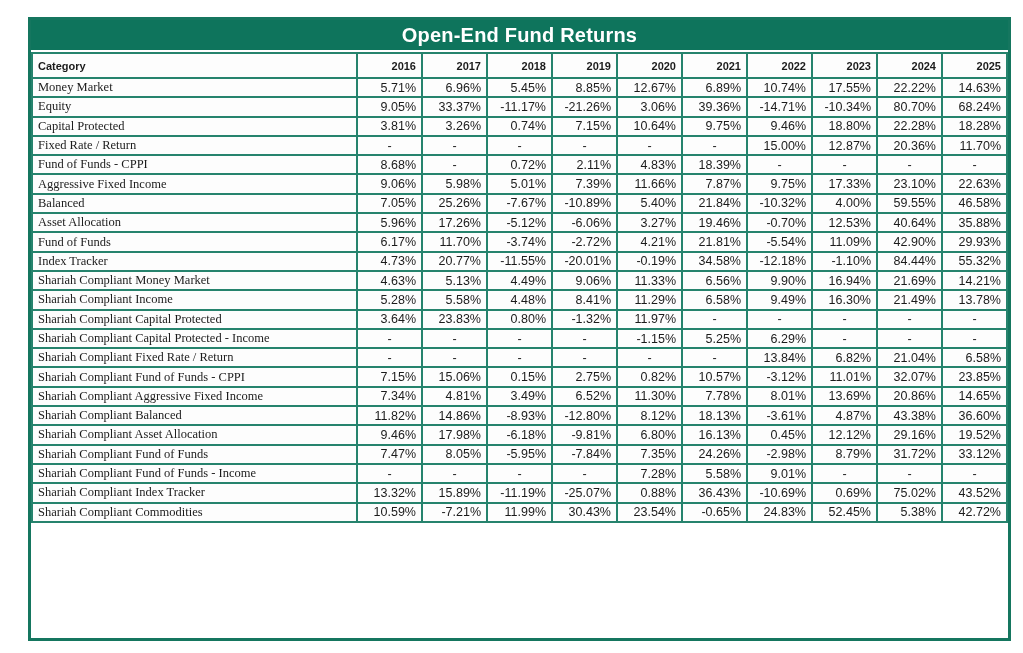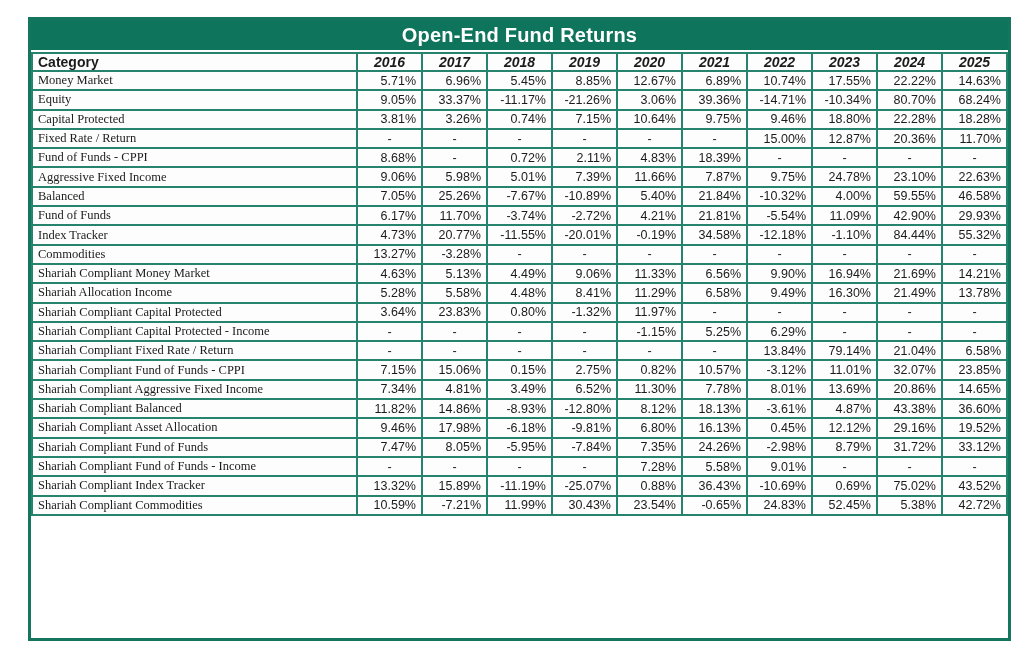--- a/index.html
+++ b/index.html
@@ -36,23 +36,23 @@
   th, td {
     border: 2px solid #26836D;
     color: #1b1b1b;
     font-size: 12.5px;
     height: 19.3px;
     padding: 0 5px;
     overflow: hidden;
     white-space: nowrap;
     background: #fdfdfd;
   }
-  th { font-weight: bold; height: 15px; font-size: 14px; }
+  th { font-weight: bold; height: 25px; font-size: 11px; }
   th.cat { text-align: left; width: 325px; }
-  th.yr  { text-align: center; font-style: italic; }
+  th.yr  { text-align: right; }
   td.cat { text-align: left; font-family: Liberation Serif, serif; }
   td.num { text-align: right; }
   td.dash { text-align: center; }
 </style>
 </head>
 <body>
 
 <div class="fund-table">
   <div class="title-bar">Open-End Fund Returns</div>
   <div class="gap"></div>
@@ -140,38 +140,51 @@
         </tr>
         <tr>
           <td class="cat">Aggressive Fixed Income</td>
           <td class="num">9.06%</td>
           <td class="num">5.98%</td>
           <td class="num">5.01%</td>
           <td class="num">7.39%</td>
           <td class="num">11.66%</td>
           <td class="num">7.87%</td>
           <td class="num">9.75%</td>
-          <td class="num">24.78%</td>
+          <td class="num">17.33%</td>
           <td class="num">23.10%</td>
           <td class="num">22.63%</td>
         </tr>
         <tr>
           <td class="cat">Balanced</td>
           <td class="num">7.05%</td>
           <td class="num">25.26%</td>
           <td class="num">-7.67%</td>
           <td class="num">-10.89%</td>
           <td class="num">5.40%</td>
           <td class="num">21.84%</td>
           <td class="num">-10.32%</td>
           <td class="num">4.00%</td>
           <td class="num">59.55%</td>
           <td class="num">46.58%</td>
         </tr>
         <tr>
+          <td class="cat">Asset Allocation</td>
+          <td class="num">5.96%</td>
+          <td class="num">17.26%</td>
+          <td class="num">-5.12%</td>
+          <td class="num">-6.06%</td>
+          <td class="num">3.27%</td>
+          <td class="num">19.46%</td>
+          <td class="num">-0.70%</td>
+          <td class="num">12.53%</td>
+          <td class="num">40.64%</td>
+          <td class="num">35.88%</td>
+        </tr>
+        <tr>
           <td class="cat">Fund of Funds</td>
           <td class="num">6.17%</td>
           <td class="num">11.70%</td>
           <td class="num">-3.74%</td>
           <td class="num">-2.72%</td>
           <td class="num">4.21%</td>
           <td class="num">21.81%</td>
           <td class="num">-5.54%</td>
           <td class="num">11.09%</td>
           <td class="num">42.90%</td>
@@ -184,47 +197,34 @@
           <td class="num">-11.55%</td>
           <td class="num">-20.01%</td>
           <td class="num">-0.19%</td>
           <td class="num">34.58%</td>
           <td class="num">-12.18%</td>
           <td class="num">-1.10%</td>
           <td class="num">84.44%</td>
           <td class="num">55.32%</td>
         </tr>
         <tr>
-          <td class="cat">Commodities</td>
-          <td class="num">13.27%</td>
-          <td class="num">-3.28%</td>
-          <td class="dash">-</td>
-          <td class="dash">-</td>
-          <td class="dash">-</td>
-          <td class="dash">-</td>
-          <td class="dash">-</td>
-          <td class="dash">-</td>
-          <td class="dash">-</td>
-          <td class="dash">-</td>
-        </tr>
-        <tr>
           <td class="cat">Shariah Compliant Money Market</td>
           <td class="num">4.63%</td>
           <td class="num">5.13%</td>
           <td class="num">4.49%</td>
           <td class="num">9.06%</td>
           <td class="num">11.33%</td>
           <td class="num">6.56%</td>
           <td class="num">9.90%</td>
           <td class="num">16.94%</td>
           <td class="num">21.69%</td>
           <td class="num">14.21%</td>
         </tr>
         <tr>
-          <td class="cat">Shariah Allocation Income</td>
+          <td class="cat">Shariah Compliant Income</td>
           <td class="num">5.28%</td>
           <td class="num">5.58%</td>
           <td class="num">4.48%</td>
           <td class="num">8.41%</td>
           <td class="num">11.29%</td>
           <td class="num">6.58%</td>
           <td class="num">9.49%</td>
           <td class="num">16.30%</td>
           <td class="num">21.49%</td>
           <td class="num">13.78%</td>
@@ -257,21 +257,21 @@
         </tr>
         <tr>
           <td class="cat">Shariah Compliant Fixed Rate / Return</td>
           <td class="dash">-</td>
           <td class="dash">-</td>
           <td class="dash">-</td>
           <td class="dash">-</td>
           <td class="dash">-</td>
           <td class="dash">-</td>
           <td class="num">13.84%</td>
-          <td class="num">79.14%</td>
+          <td class="num">6.82%</td>
           <td class="num">21.04%</td>
           <td class="num">6.58%</td>
         </tr>
         <tr>
           <td class="cat">Shariah Compliant Fund of Funds - CPPI</td>
           <td class="num">7.15%</td>
           <td class="num">15.06%</td>
           <td class="num">0.15%</td>
           <td class="num">2.75%</td>
           <td class="num">0.82%</td>

